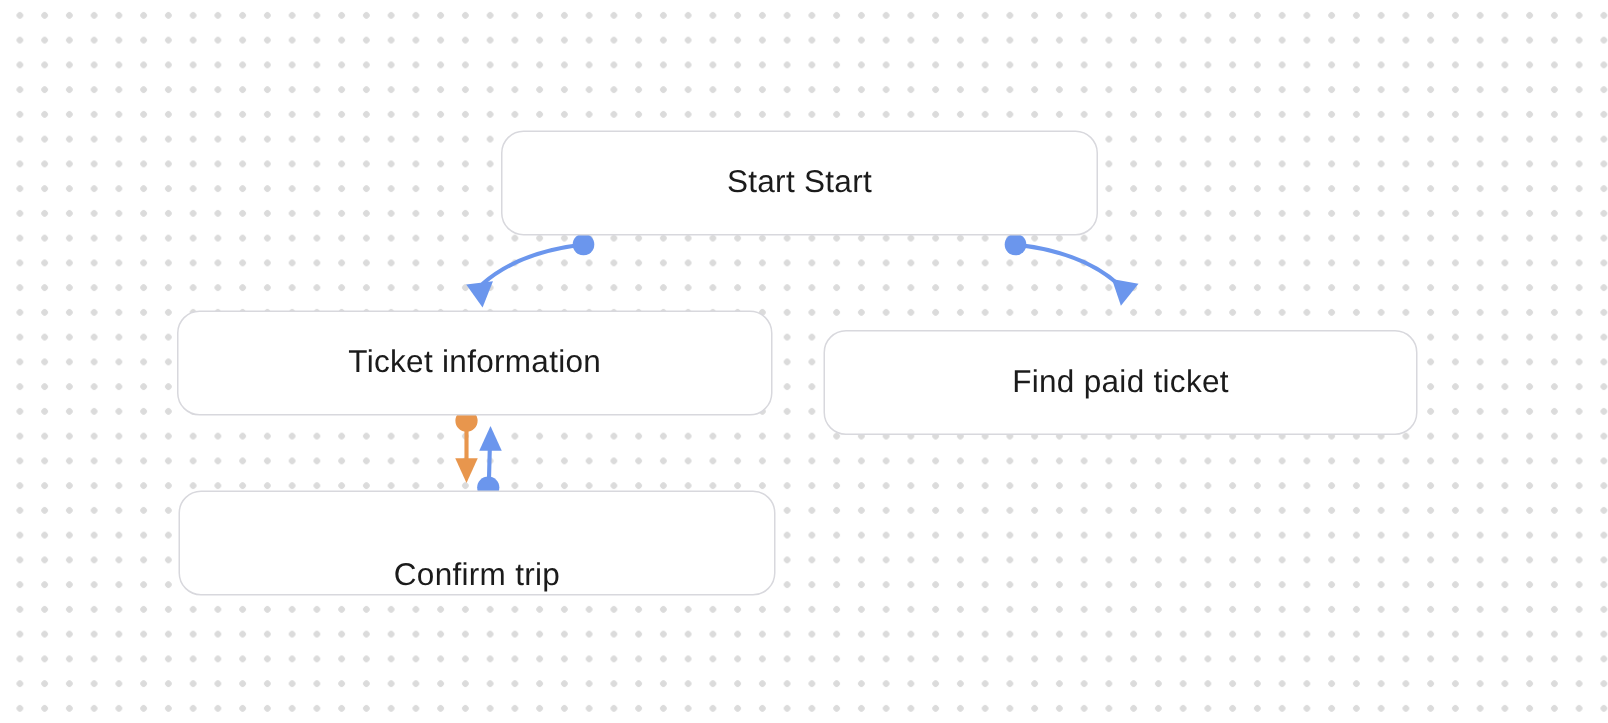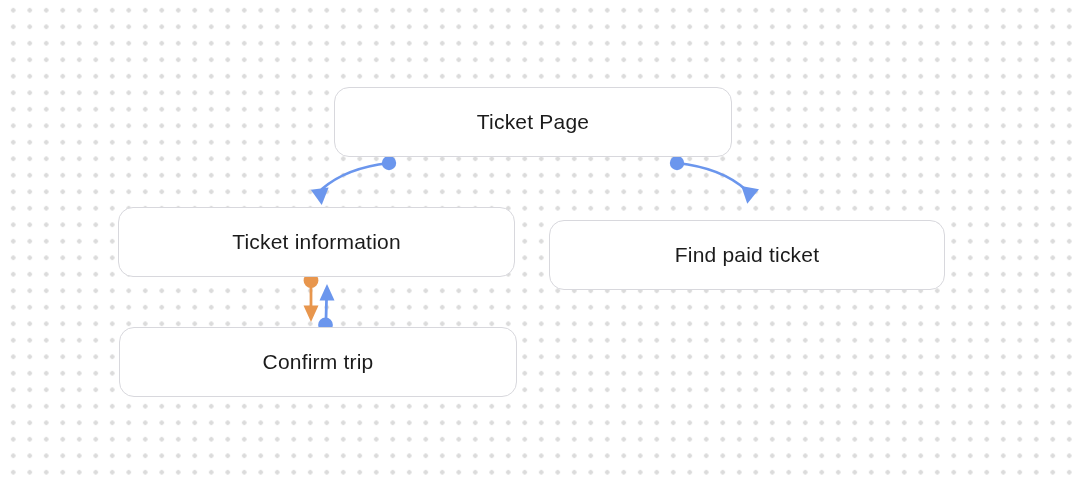--- a/index.html
+++ b/index.html
@@ -39,21 +39,21 @@
   }
   .node-label {
     font-size: 21px;
     color: #1b1b1b;
     letter-spacing: 0.2px;
     white-space: nowrap;
   }
   .node-start   { left: 334px; top:  87px; width: 398px; height: 70px; }
   .node-ticket  { left: 118px; top: 207px; width: 397px; height: 70px; }
   .node-find    { left: 549px; top: 220px; width: 396px; height: 70px; }
-  .node-confirm { left: 119px; top: 327px; width: 398px; height: 70px; }
+  .node-confirm { left: 119px; top: 327px; width: 398px; height: 70px; align-items: flex-end; }
 </style>
 </head>
 <body>
 
 <div class="canvas">
 
   <svg class="edges-layer" viewBox="0 0 1072 482" xmlns="http://www.w3.org/2000/svg">
 
     <g>
       <path d="M 389 163 Q 346 168 322 189" fill="none" stroke="#6B96ED" stroke-width="2.75" stroke-linecap="round"></path>
@@ -74,21 +74,21 @@
     </g>
 
     <g>
       <line x1="326.5" y1="300" x2="326" y2="319" stroke="#6B96ED" stroke-width="2.75" stroke-linecap="round"></line>
       <polygon points="319.5,300.5 334.5,300.5 327,284" fill="#6B96ED"></polygon>
       <circle cx="325.5" cy="325" r="7.4" fill="#6B96ED"></circle>
     </g>
   </svg>
 
   <div class="node node-start">
-    <span class="node-label">Ticket Page</span>
+    <span class="node-label">Start Start</span>
   </div>
 
   <div class="node node-ticket">
     <span class="node-label">Ticket information</span>
   </div>
 
   <div class="node node-find">
     <span class="node-label">Find paid ticket</span>
   </div>
 

